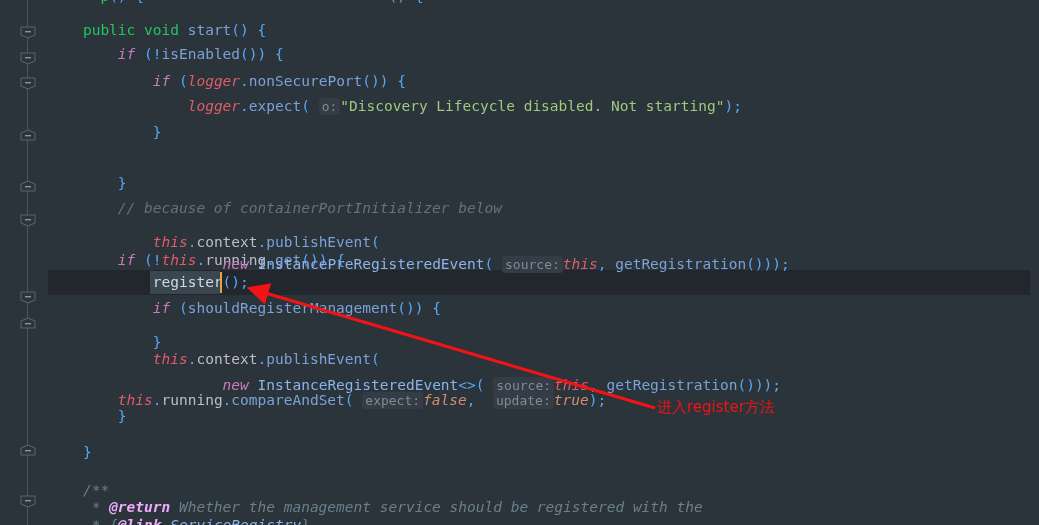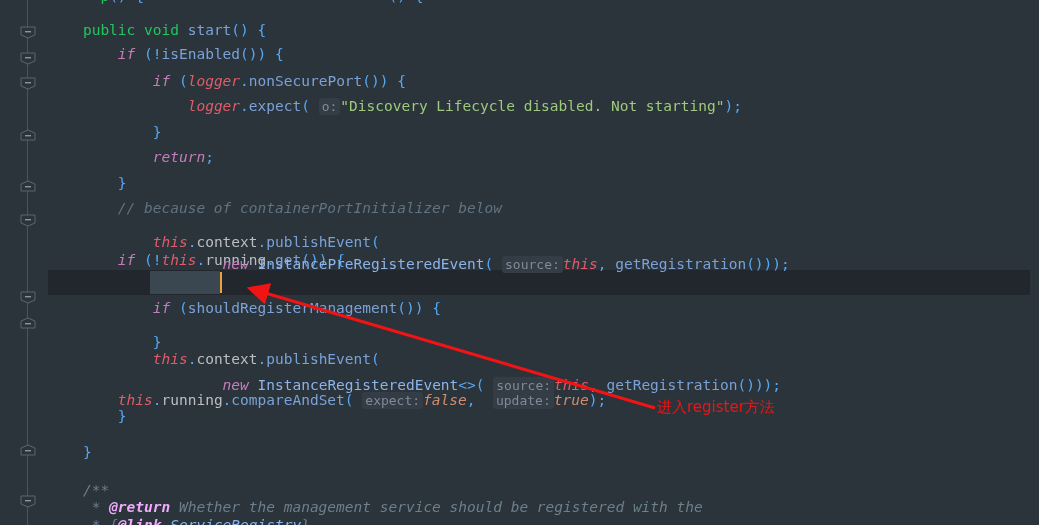--- a/index.html
+++ b/index.html
@@ -190,32 +190,32 @@
     <div class="ln" style="top:18px;">    <span class="kw">public</span> <span class="kw">void</span> <span class="meth">start</span><span class="punc">()</span> <span class="punc">{</span></div>
 
     <div class="ln" style="top:26px;margin-top:16px;">        <span class="kw2">if</span> <span class="punc">(</span><span class="punc">!</span><span class="meth">isEnabled</span><span class="punc">())</span> <span class="punc">{</span></div>
 
     <div class="ln" style="top:69px;">            <span class="kw2">if</span> <span class="punc">(</span><span class="this">logger</span><span class="punc">.</span><span class="meth">nonSecurePort</span><span class="punc">())</span> <span class="punc">{</span></div>
 
     <div class="ln" style="top:94px;">                <span class="this">logger</span><span class="punc">.</span><span class="meth">expect</span><span class="punc">(</span> <span class="hint">o:</span><span class="str">"Discovery Lifecycle disabled. Not starting"</span><span class="punc">);</span></div>
 
     <div class="ln" style="top:120px;">            <span class="punc">}</span></div>
 
-    <div class="ln" style="top:145px;">            <span class="kw2">return</span><span class="punc">;</span></div>
 
     <div class="ln" style="top:171px;">        <span class="punc">}</span></div>
 
     <div class="ln" style="top:248px;">        <span class="kw2">if</span> <span class="punc">(</span><span class="punc">!</span><span class="this">this</span><span class="punc">.</span><span class="ident">running</span><span class="punc">.</span><span class="meth">get</span><span class="punc">())</span> <span class="punc">{</span></div>
 
     <div class="ln" style="top:196px;"><span class="cmt">        // because of containerPortInitializer below</span></div>
 
     <div class="ln" style="top:248px;opacity:0;"></div>
 
     <div class="ln" style="top:248px;opacity:0;"></div>
 
+    <div class="ln" style="top:270px;">            <span class="white">register</span><span class="punc">();</span></div>
 
     <div class="ln" style="top:296px;">            <span class="kw2">if</span> <span class="punc">(</span><span class="meth">shouldRegisterManagement</span><span class="punc">())</span> <span class="punc">{</span></div>
 
 
     <div class="ln" style="top:322px;opacity:0;"></div>
 
     <div class="ln" style="top:330px;">            <span class="punc">}</span></div>
 
     <div class="ln" style="top:347px;">            <span class="this">this</span><span class="punc">.</span><span class="ident">context</span><span class="punc">.</span><span class="meth">publishEvent</span><span class="punc">(</span></div>
 

